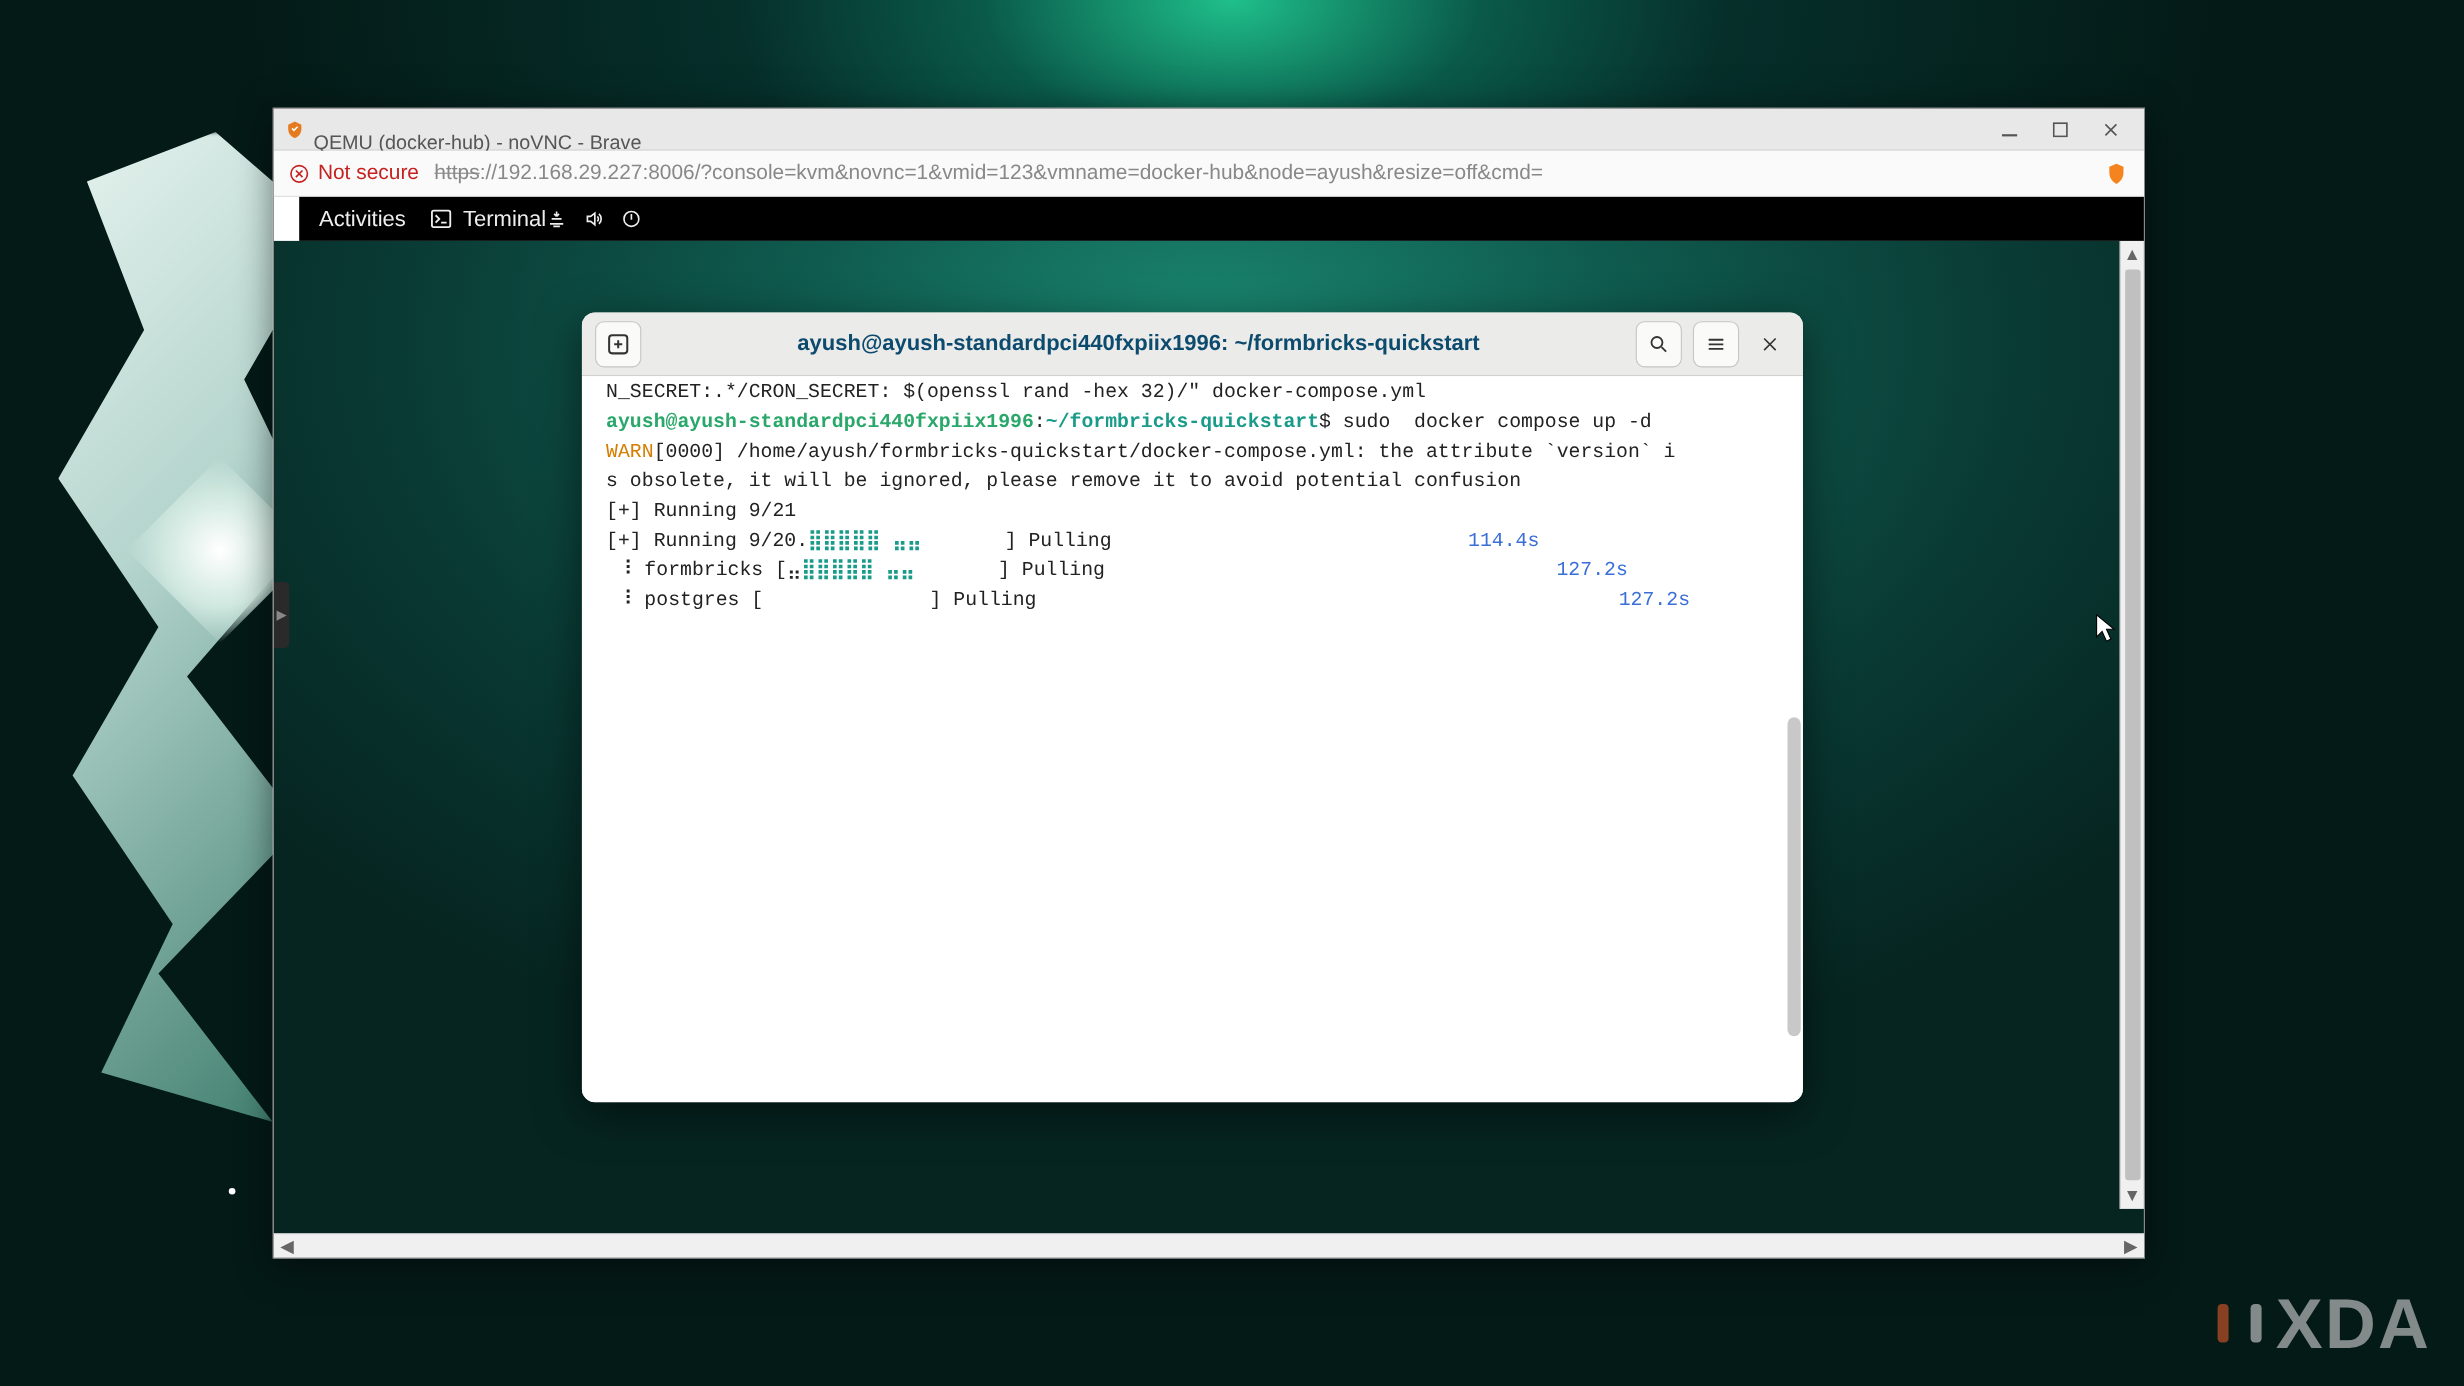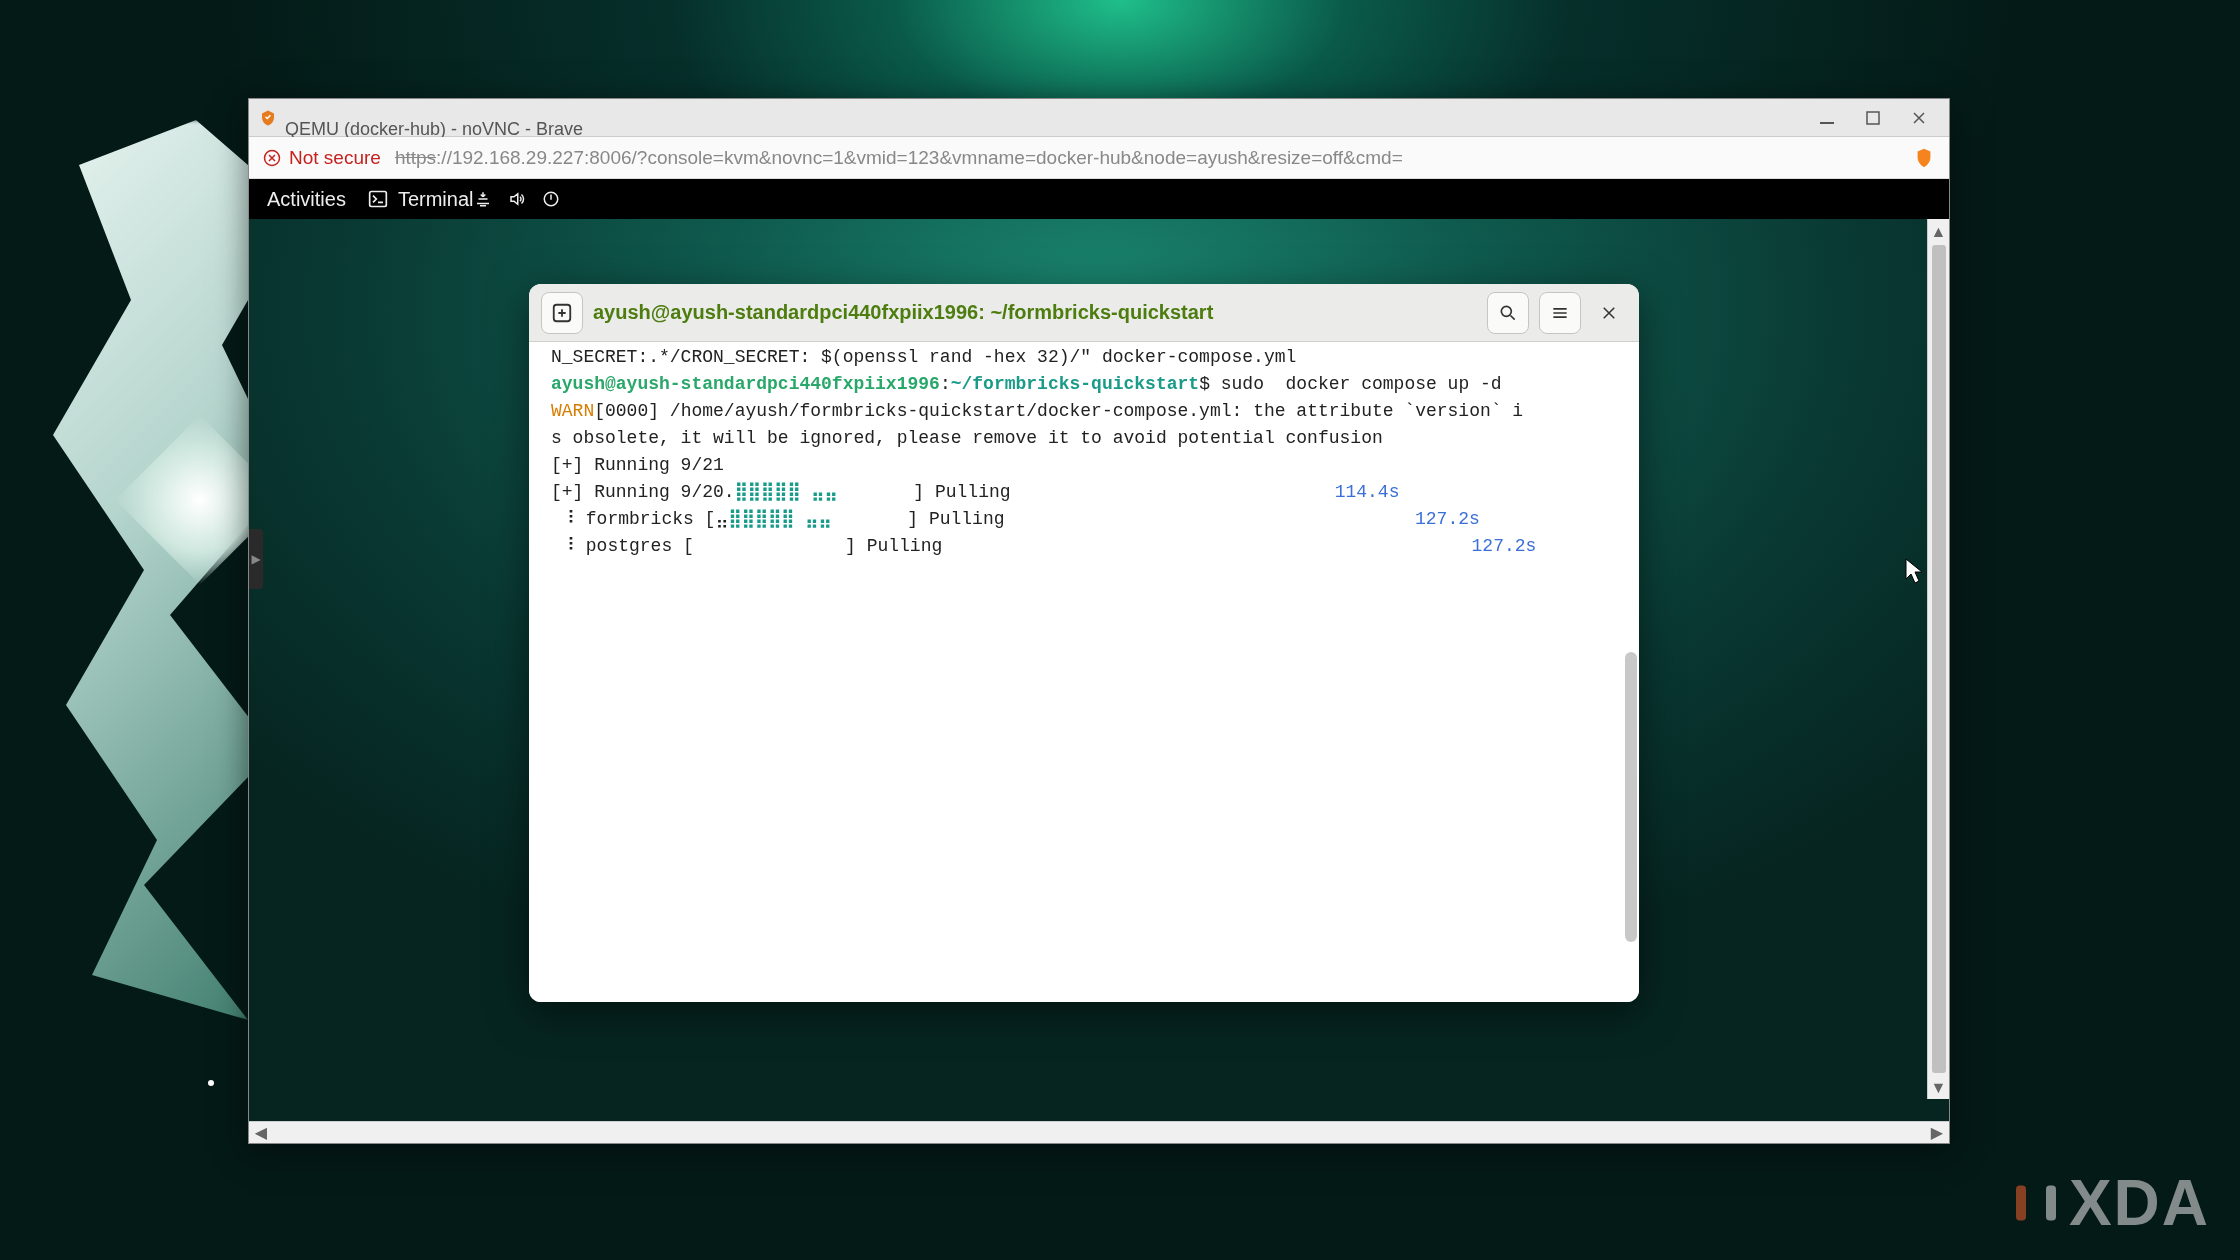--- a/index.html
+++ b/index.html
@@ -52,21 +52,21 @@
   }
   .not-secure { color: #c5221f; display: flex; align-items: center; gap: 8px; margin-right: 14px; }
   .url { color: #333; }
   .url .strike { text-decoration: line-through; color:#888; }
   .url .dim { color: #888; }
   .brave-icon { margin-left: auto; width:22px; height:22px; }
   
   
   .gnome-bar {
     height: 40px; background: #000; color: #eee; display: flex; align-items: center;
-    padding: 0 18px; font-size: 20px; font-weight: 500;
+    padding: 0 18px; font-size: 20px; font-weight: 500; margin-left: 23px;
   }
   .gnome-left { display: flex; align-items: center; gap: 22px; }
   .gnome-app { display: flex; align-items: center; gap: 10px; }
   .gnome-center { flex: 1; text-align: center; }
   .gnome-right { display: flex; align-items: center; gap: 14px; }
   .gnome-icon { width:20px; height:20px; display:inline-flex; align-items:center; justify-content:center; }
   
   
   .vnc-area {
     flex: 1; position: relative; overflow: hidden;
@@ -87,21 +87,21 @@
   .term-header {
     height: 58px; background: #ebebe9; border-bottom: 1px solid #cfcfcd;
     display: flex; align-items: center; padding: 0 12px; gap: 10px;
   }
   .term-btn {
     width: 42px; height: 42px; border: 1px solid #c5c5c3; border-radius: 8px;
     background: #fafaf8; display: flex; align-items: center; justify-content: center;
     cursor: pointer; color: #333;
   }
   .term-btn.close { border:none; background:transparent; width:36px; }
-  .term-title { flex: 1; font-size: 20px; font-weight: 600; color: #4d7c0f; }
+  .term-title { flex: 1; text-align: center; font-size: 20px; font-weight: 600; color: #0c4a6e; }
   
   .term-body {
     flex: 1; background: #fff; font-family: "Consolas","Liberation Mono",monospace;
     font-size: 18px; line-height: 1.5; color: #222; padding: 2px 22px; white-space: pre;
     position: relative; overflow: hidden;
   }
   .term-body .green { color: #2aa76a; font-weight:600; }
   .term-body .teal  { color: #1a9b8a; font-weight:600; }
   .term-body .orange{ color: #d67d00; }
   .term-body .blue  { color: #3a6fd8; }

